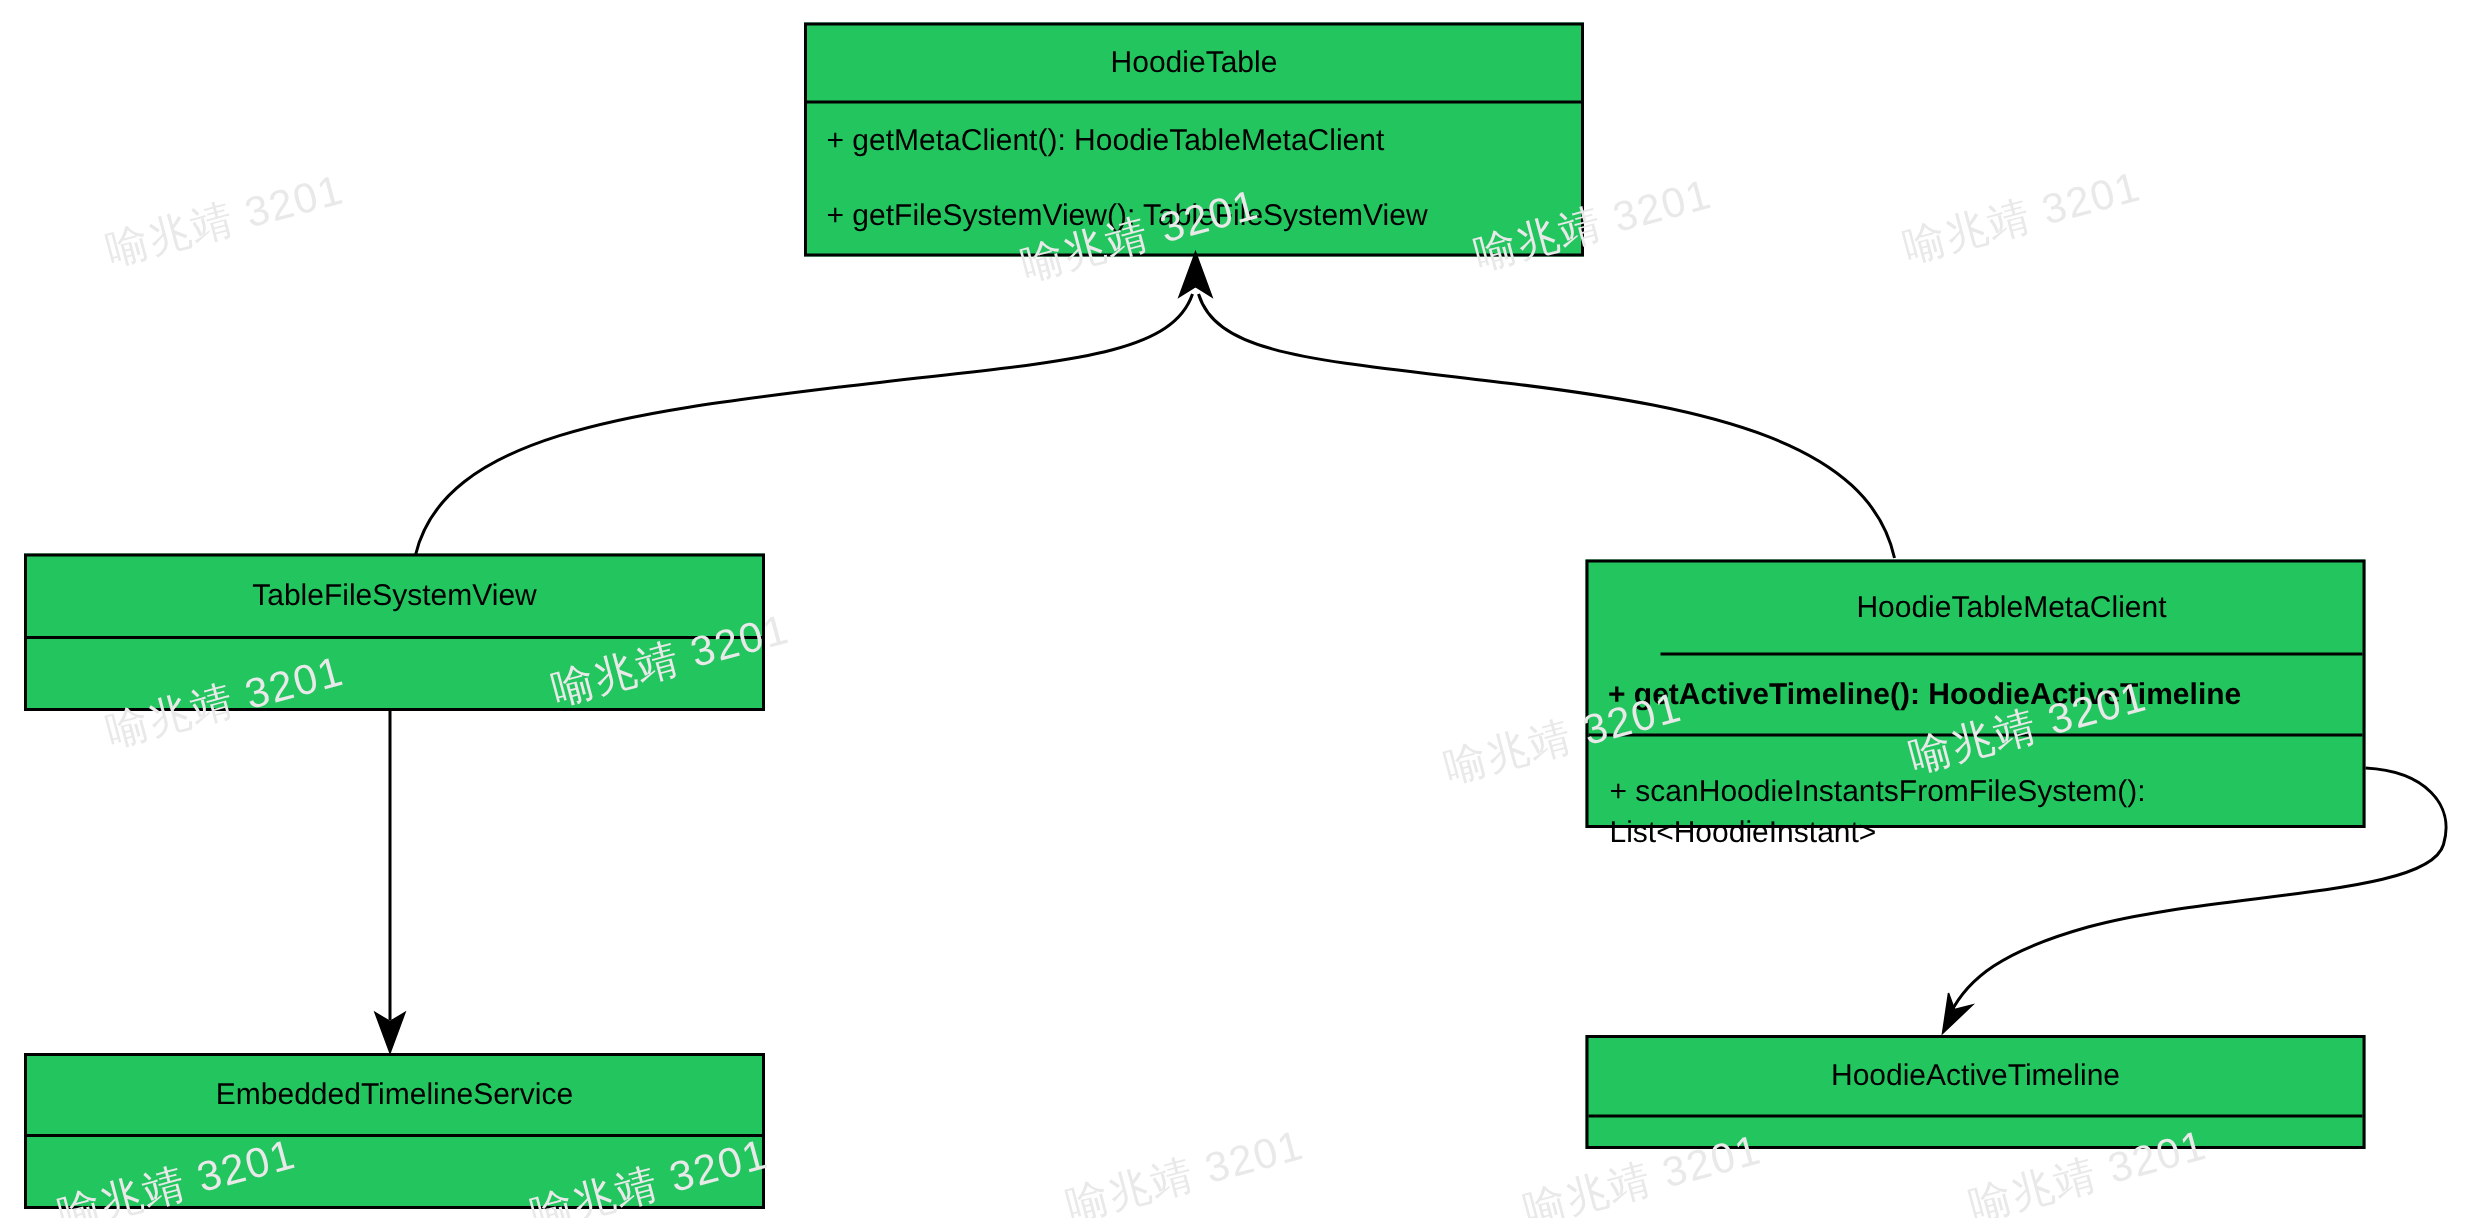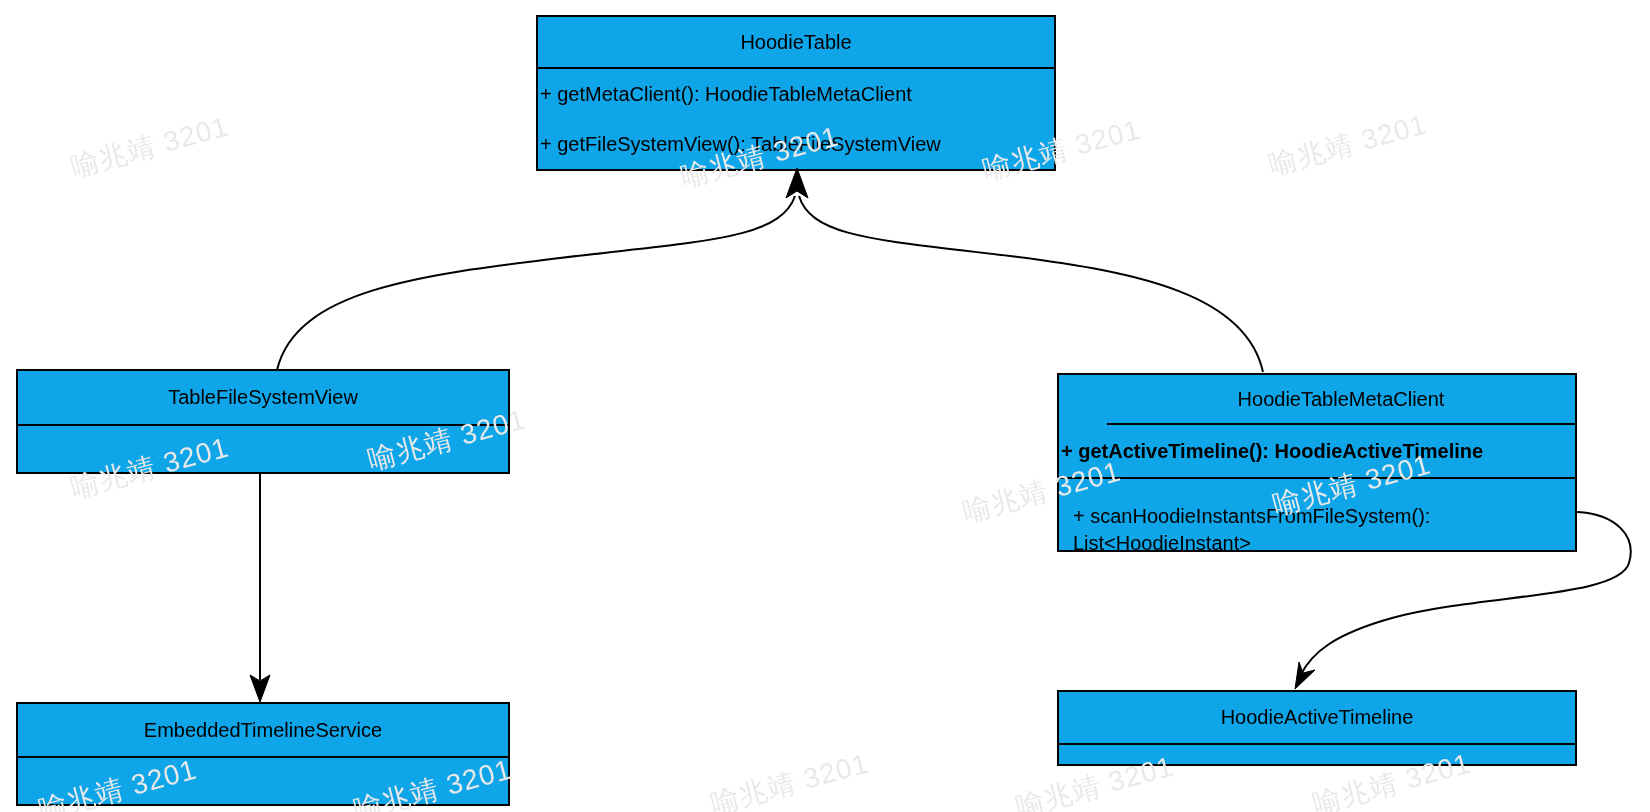--- a/index.html
+++ b/index.html
@@ -4,50 +4,50 @@
 <style>
   html,body { margin:0; padding:0; background:#fff; }
   .canvas {
     position:relative; width:1650px; height:812px;
     background:#ffffff; overflow:hidden;
     font-family:"Liberation Sans", sans-serif;
     color:#000;
   }
   
   .uml-box {
-    position:absolute; background:#0ea5e9;
+    position:absolute; background:#22c55e;
     border:2px solid #000; box-sizing:border-box; z-index:2;
   }
   .uml-title {
     display:flex; align-items:center; justify-content:center;
     font-size:20px; box-sizing:border-box;
     border-bottom:2px solid #000;
   }
   .uml-row {
     display:flex; align-items:center;
-    padding-left:2px; font-size:20px; box-sizing:border-box;
+    padding-left:13px; font-size:20px; box-sizing:border-box;
   }
   .uml-row.bold { font-weight:bold; }
   .uml-row.wrap {
     display:block; padding:24px 14px 0 14px; line-height:27px;
   }
   .uml-empty { box-sizing:border-box; }
 
   
   #box-hoodie-table        { left:536px;  top:15px;  width:520px; height:156px; }
   #box-hoodie-table .uml-title { height:52px; }
   #box-hoodie-table .m1    { height:51px; }
   #box-hoodie-table .m2    { height:49px; }
 
   #box-table-fsv           { left:16px;   top:369px; width:494px; height:105px; }
   #box-table-fsv .uml-title{ height:55px; }
   #box-table-fsv .uml-empty{ height:46px; }
 
   #box-meta-client         { left:1057px; top:373px; width:520px; height:179px; }
-  #box-meta-client .uml-title { height:50px;margin-left:48px; }
+  #box-meta-client .uml-title { height:62px;margin-left:48px; }
   #box-meta-client .m1     { height:54px; border-bottom:2px solid #000; }
   #box-meta-client .m2     { height:69px; }
 
   #box-embedded            { left:16px;   top:702px; width:494px; height:104px; }
   #box-embedded .uml-title { height:54px; }
   #box-embedded .uml-empty { height:36px; }
 
   #box-active-timeline     { left:1057px; top:690px; width:520px; height:76px; }
   #box-active-timeline .uml-title { height:53px; }
   #box-active-timeline .uml-empty { height:47px; }

